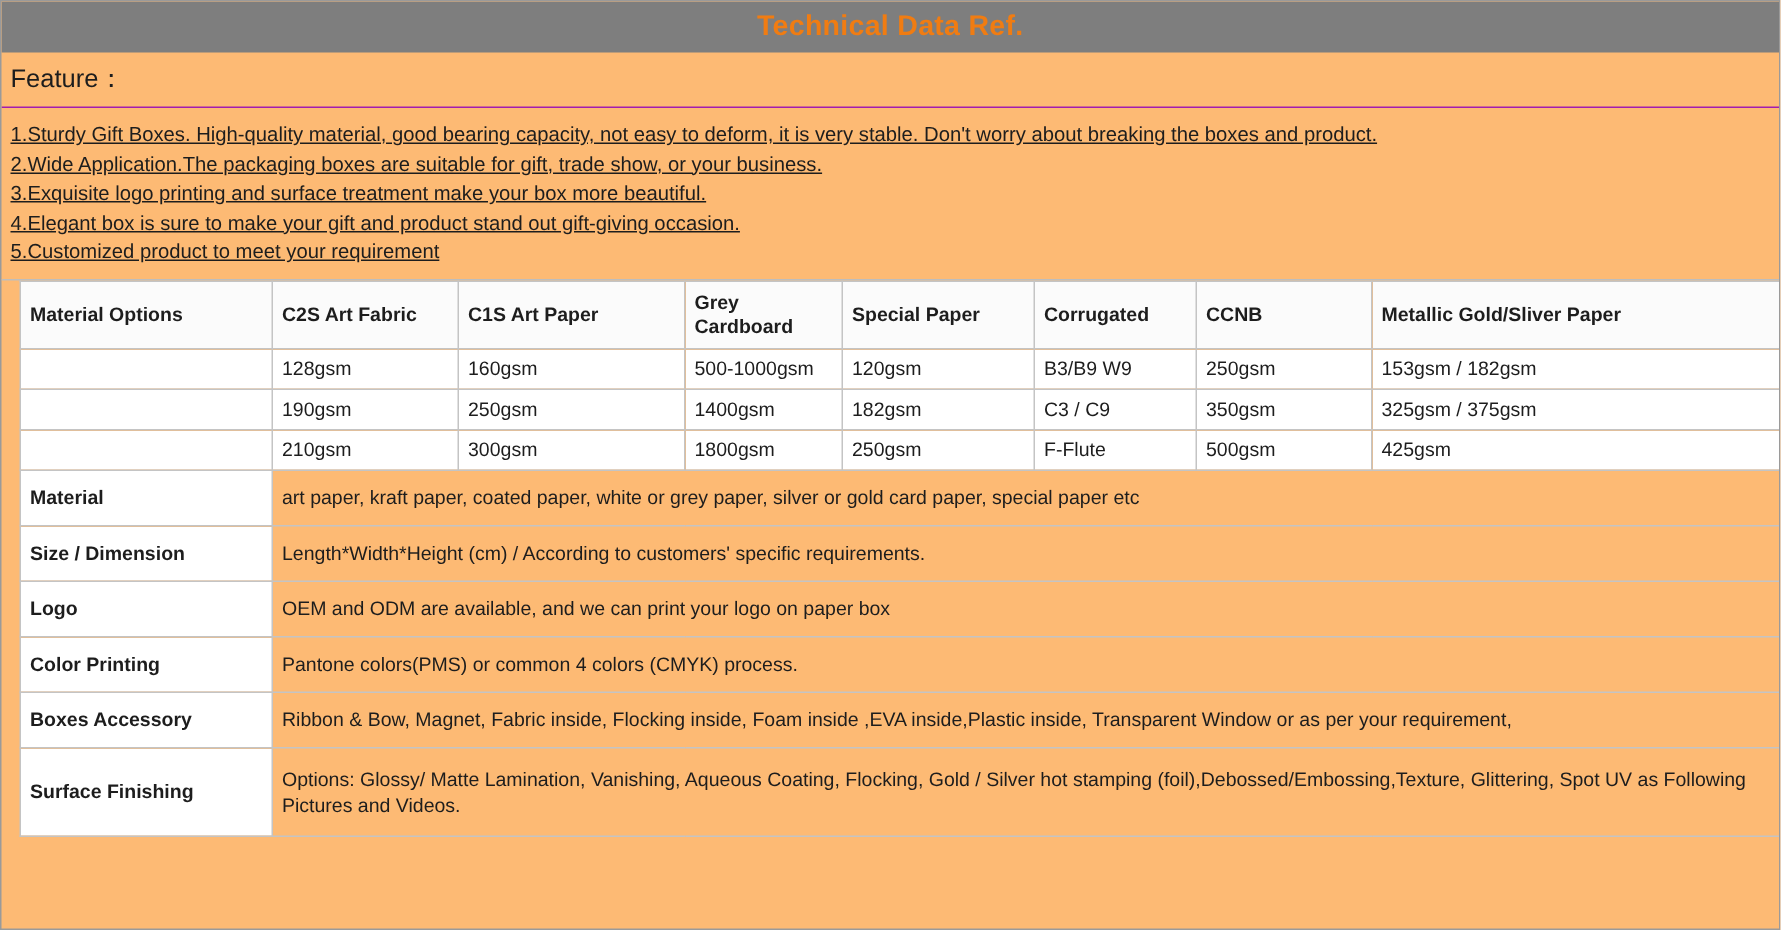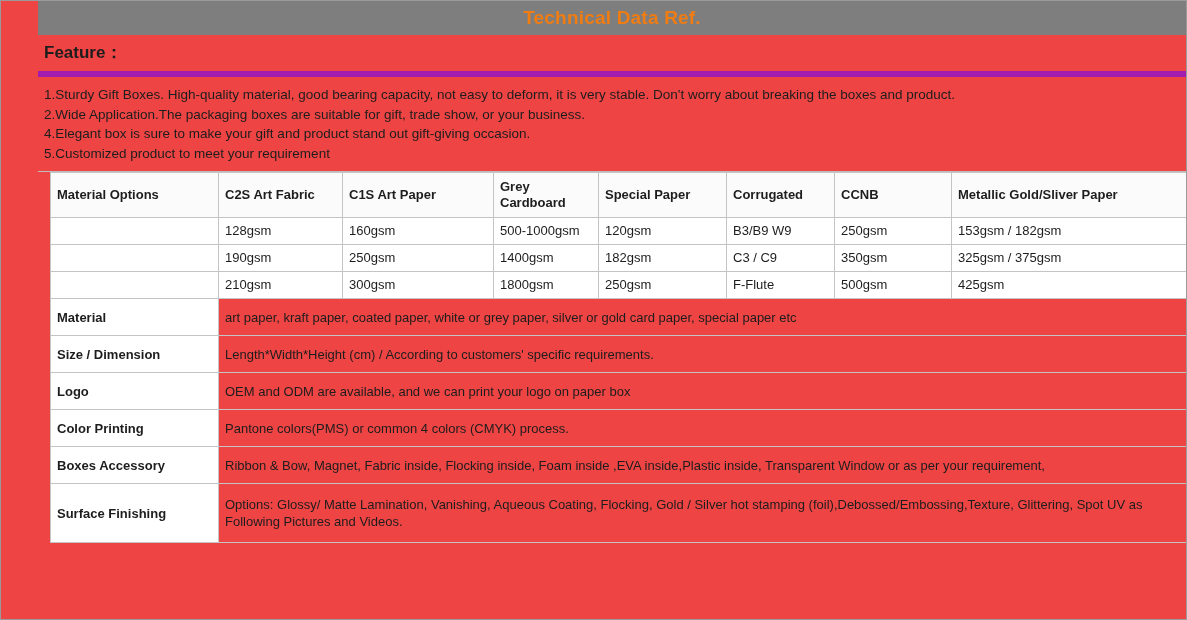--- a/index.html
+++ b/index.html
@@ -10,54 +10,54 @@
   body {
     font-family: "Liberation Sans", sans-serif;
     font-size: 13px;
     color: #222222;
   }
   .page {
     width: 1187px;
     height: 620px;
     box-sizing: border-box;
     border: 1px solid #9a9a9a;
-    background: #ef4444;
+    background: #fdba74;
     overflow: hidden;
     position: relative;
-    padding-left: 37px;
   }
   .title-bar {
     height: 34px;
     background: #7e7e7e;
     display: flex;
     align-items: center;
     justify-content: center;
   }
   .title-bar .title {
     color: #f07c12;
     font-weight: bold;
     font-size: 19px;
     letter-spacing: 0.2px;
   }
   .feature-head {
-    border-bottom: 6px solid #a21caf;
+    border-bottom: 1px solid #a21caf;
     padding: 6px 6px 7px 6px;
-    font-weight: bold;
+    font-weight: normal;
     font-size: 17px;
     color: #1d1d1d;
   }
   .feature-body {
     padding: 8px 6px 8px 6px;
     border-bottom: 1px solid #bdbdbd;
   }
   .feature-body .line {
     font-size: 13.5px;
     line-height: 19.5px;
     color: #1d1d1d;
     white-space: nowrap;
+    text-decoration: underline;
   }
   table.spec {
     width: 100%;
     border-collapse: collapse;
     table-layout: fixed;
     margin-left: 12px;
   }
   table.spec td, table.spec th {
     border: 1px solid #c4c4c4;
     padding: 3px 6px;
@@ -108,20 +108,21 @@
 
   <div class="title-bar">
     <span class="title">Technical Data Ref.</span>
   </div>
 
   <div class="feature-head">Feature：</div>
 
   <div class="feature-body">
     <div class="line">1.Sturdy Gift Boxes. High-quality material, good bearing capacity, not easy to deform, it is very stable. Don't worry about breaking the boxes and product.</div>
     <div class="line">2.Wide Application.The packaging boxes are suitable for gift, trade show, or your business.</div>
+    <div class="line">3.Exquisite logo printing and surface treatment make your box more beautiful.</div>
     <div class="line">4.Elegant box is sure to make your gift and product stand out gift-giving occasion.</div>
     <div class="line">5.Customized product to meet your requirement</div>
   </div>
 
   <table class="spec">
     <colgroup>
       <col class="c0">
         <col class="c1">
         <col class="c2">
         <col class="c3">

